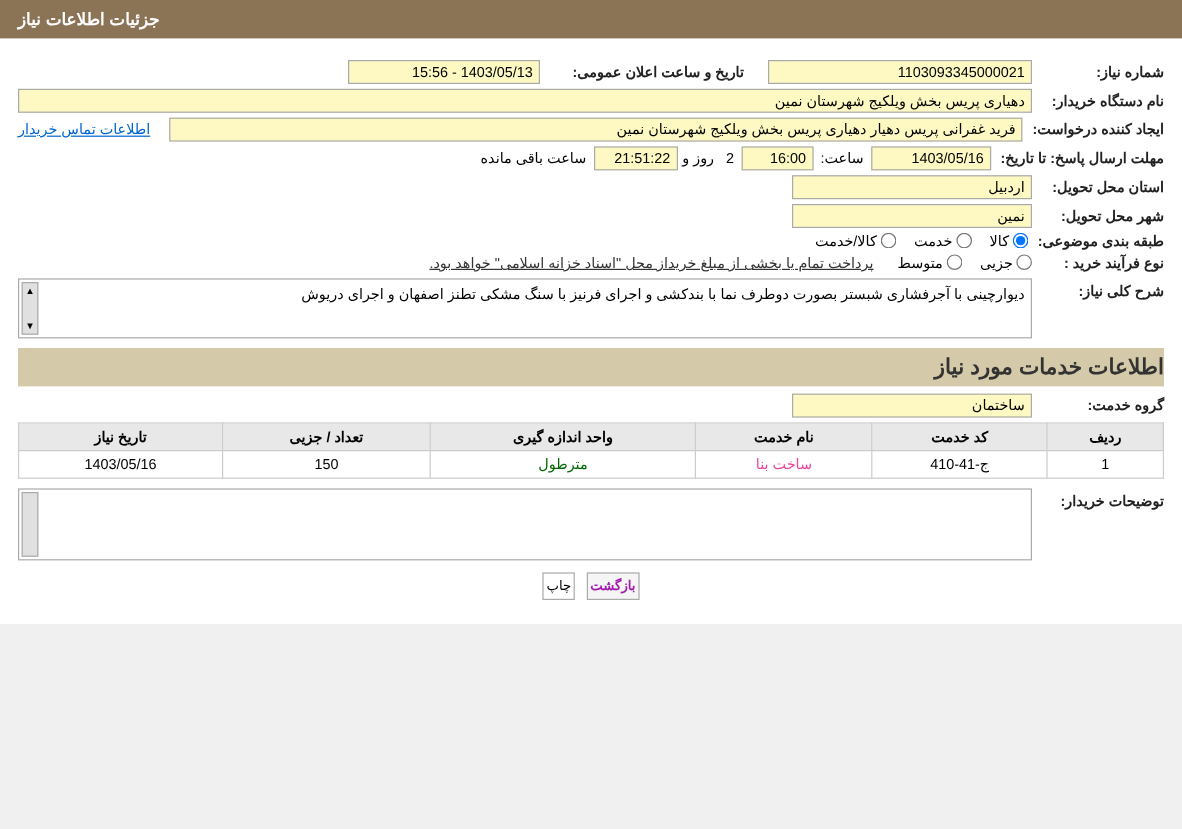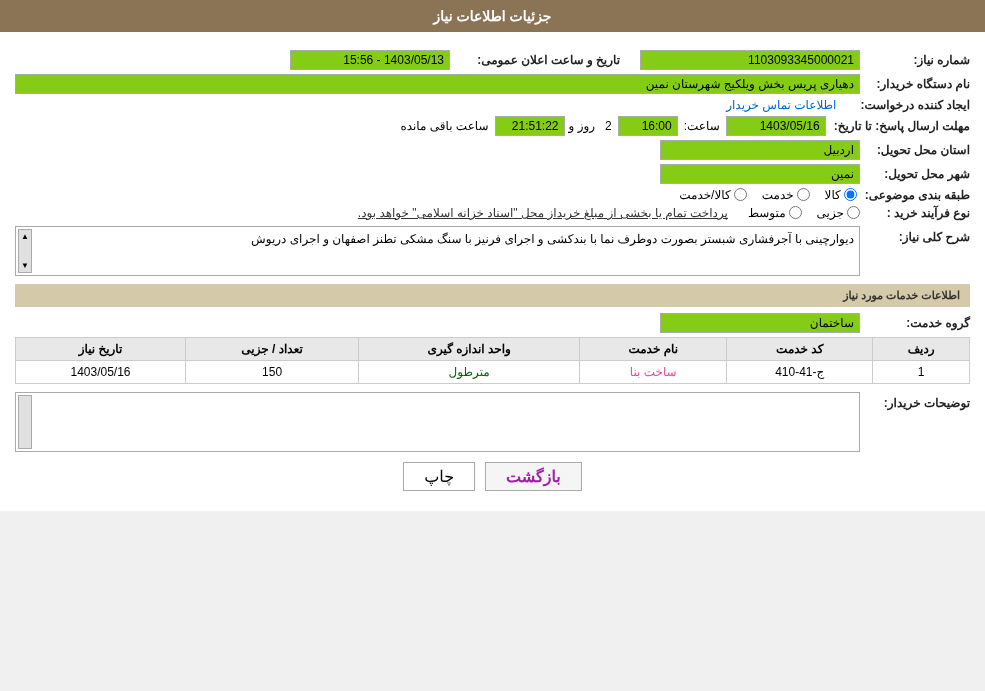--- a/index.html
+++ b/index.html
@@ -10,38 +10,39 @@
       direction: rtl;
     }
     .page-wrapper {
       max-width: 985px;
       margin: 0 auto;
       background: #fff;
     }
     .page-header {
       background: #8b7355;
       color: #fff;
-      text-align: center;
+      text-align: left;
       padding: 8px 15px;
       font-size: 14px;
       font-weight: bold;
     }
     .content-area {
       padding: 10px 15px;
     }
     .link-blue {
       color: #0066cc;
+      text-decoration: underline;
     }
     .section-title {
       background: #d4c9a8;
       color: #333;
       font-weight: bold;
-      padding: 5px 10px;
+      padding: 5px 0;
       margin: 8px 0 6px 0;
-      font-size: 11px;
+      font-size: 18px;
     }
     .radio-group {
       display: flex;
       gap: 15px;
       align-items: center;
     }
     .radio-item {
       display: flex;
       align-items: flex-start;
       gap: 3px;
@@ -114,24 +115,24 @@
       background: #e0e0e0;
       border: 1px solid #aaa;
     }
     .buttons-row {
       display: flex;
       justify-content: center;
       gap: 10px;
       margin: 10px 0;
     }
     .btn {
-      padding: 4px 20px;
+      padding: 4px 2px;
       border: 1px solid #aaa;
       cursor: pointer;
-      font-size: 16px;
+      font-size: 11px;
       font-family: Tahoma, Arial, sans-serif;
     }
     .btn-print {
       background: #fff;
       color: #000;
     }
     .btn-back {
       background: #f5f5f5;
       color: #a21caf;
       font-weight: bold;
@@ -146,21 +147,21 @@
     }
     .info-label {
       font-weight: bold;
       color: #222;
       min-width: 110px;
       text-align: right;
       padding-left: 8px;
     }
     .info-value-box {
       border: 1px solid #aaa;
-      background: #84cc16;
+      background: #fef9c3;
       padding: 2px 5px;
       min-height: 20px;
       flex: 1;
     }
   </style>
 </head>
 <body>
 
 <div class="page-wrapper">
   <div class="page-header">جزئیات اطلاعات نیاز</div>
@@ -175,20 +176,21 @@
       <div class="info-value-box" style="max-width:160px;">1403/05/13 - 15:56</div>
     </div>
 
     <div class="info-row">
       <span class="info-label">نام دستگاه خریدار:</span>
       <div class="info-value-box">دهیاری پریس بخش ویلکیج شهرستان نمین</div>
     </div>
 
     <div class="info-row">
       <span class="info-label">ایجاد کننده درخواست:</span>
+      <div class="info-value-box" style="flex:1;">فرید غفرانی پریس دهیار دهیاری پریس بخش ویلکیج شهرستان نمین</div>
       <span style="margin:0 8px;"></span>
       <span class="link-blue" style="white-space:nowrap; cursor:pointer;">اطلاعات تماس خریدار</span>
     </div>
 
     <div class="info-row">
       <span class="info-label">مهلت ارسال پاسخ: تا تاریخ:</span>
       <div class="info-value-box" style="max-width:100px;">1403/05/16</div>
       <span style="margin:0 6px;">ساعت:</span>
       <div class="info-value-box" style="max-width:60px;">16:00</div>
       <span style="margin:0 6px;">2</span>

